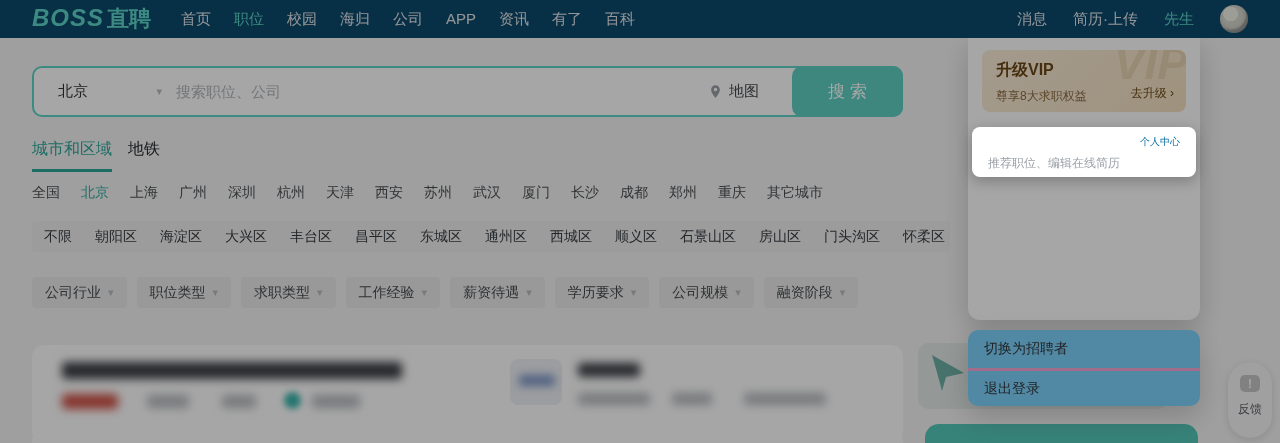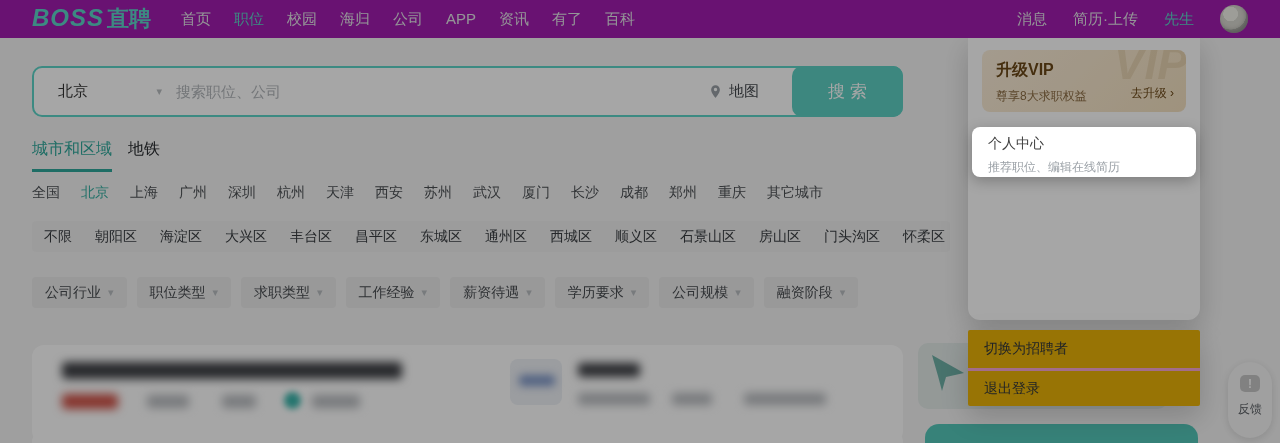--- a/index.html
+++ b/index.html
@@ -1,20 +1,20 @@
 <!DOCTYPE html>
 <html><head>
 <meta charset="utf-8">
 <style>
   * { margin:0; padding:0; box-sizing:border-box; }
   html,body { width:1280px; height:443px; }
   body { font-family:"Liberation Sans","DejaVu Sans",sans-serif; background:#f5f5f5; position:relative; overflow:hidden; }
 
   
-  .topnav { position:absolute; top:0; left:0; right:0; height:38px; background:#a21caf; display:flex; align-items:center; padding:0 32px; z-index:20; }
+  .topnav { position:absolute; top:0; left:0; right:0; height:38px; background:#0c4a6e; display:flex; align-items:center; padding:0 32px; z-index:20; }
   .logo { display:flex; align-items:baseline; color:#5dd5c8; margin-right:30px; cursor:pointer; }
   .logo .boss { font-size:24px; font-weight:800; font-style:italic; letter-spacing:1px; }
   .logo .zhipin { font-size:22px; font-weight:700; margin-left:3px; }
   .nav-items { display:flex; gap:23px; }
   .nav-item { color:#e3e5e8; font-size:15px; cursor:pointer; white-space:nowrap; }
   .nav-item.active { color:#5dd5c8; }
   .nav-right { margin-left:auto; display:flex; align-items:center; gap:26px; }
   .nav-link { color:#e3e5e8; font-size:15px; cursor:pointer; }
   .nav-user { color:#5dd5c8; font-size:15px; cursor:pointer; }
   .avatar { width:28px; height:28px; border-radius:50%; cursor:pointer;
@@ -63,27 +63,27 @@
   .menu-panel { position:absolute; left:968px; top:38px; width:232px; z-index:10; }
   .panel-card1 { position:absolute; top:0; left:0; width:232px; height:282px; background:#fff; border-radius:0 0 12px 12px; box-shadow:0 10px 28px rgba(0,0,0,.18); }
   .vip-card { position:absolute; left:14px; top:12px; width:204px; height:62px; border-radius:8px; background:linear-gradient(135deg,#fbeeda,#f4e1c1); overflow:hidden; padding:10px 14px; cursor:pointer; }
   .vip-title { font-size:16px; font-weight:bold; color:#6b4817; position:relative; z-index:2; }
   .vip-sub { font-size:12px; color:#8d6e45; margin-top:7px; position:relative; z-index:2; }
   .vip-action { position:absolute; right:12px; bottom:10px; font-size:12px; color:#6b4817; z-index:2; cursor:pointer; }
   .vip-watermark { position:absolute; right:-2px; top:-14px; font-size:46px; font-weight:800; font-style:italic; color:rgba(170,130,70,.16); z-index:1; }
   .menu-list { position:absolute; top:148px; left:0; right:0; }
   .menu-item { height:44px; display:flex; align-items:center; justify-content:space-between; padding:0 16px; font-size:14px; color:#33373b; border-top:1px solid #f0f1f2; cursor:pointer; }
   .menu-badge { color:#e06a33; font-size:13px; }
-  .panel-card2 { position:absolute; top:292px; left:0; width:232px; height:76px; background:#eab308; border-radius:2px; box-shadow:0 10px 28px rgba(0,0,0,.18); }
+  .panel-card2 { position:absolute; top:292px; left:0; width:232px; height:76px; background:#7dd3fc; border-radius:10px; box-shadow:0 10px 28px rgba(0,0,0,.18); }
   .menu-item2 { height:38px; display:flex; align-items:center; padding:0 16px; font-size:14px; color:#33373b; cursor:pointer; }
   .menu-item2 + .menu-item2 { border-top:3px solid #f9a8d4; }
 
   
   .highlight { position:absolute; left:972px; top:127px; width:224px; height:50px; background:#fff; border-radius:8px; z-index:60; padding:8px 16px; box-shadow:0 4px 14px rgba(0,0,0,.25); cursor:pointer; }
-  .hl-title { font-size:14px; color:#404040; }
+  .hl-title { font-size:10px; color:#0369a1;text-align:right; }
   .hl-sub { font-size:12px; color:#9aa0a6; margin-top:6px; }
 
   
   .feedback { position:absolute; left:1228px; top:362px; width:44px; height:76px; background:#f6f6f6; border-radius:22px; z-index:8; display:flex; flex-direction:column; align-items:center; padding-top:13px; box-shadow:0 2px 8px rgba(0,0,0,.12); cursor:pointer; }
   .fb-icon { width:20px; height:17px; background:#c7c7c7; border-radius:5px; color:#fff; font-size:12px; font-weight:bold; display:flex; align-items:center; justify-content:center; }
   .fb-label { margin-top:9px; font-size:12px; color:#5f6368;text-align:right; }
 
   
   .dim { position:absolute; inset:0; background:rgba(0,0,0,.35); z-index:50; }
 </style>

